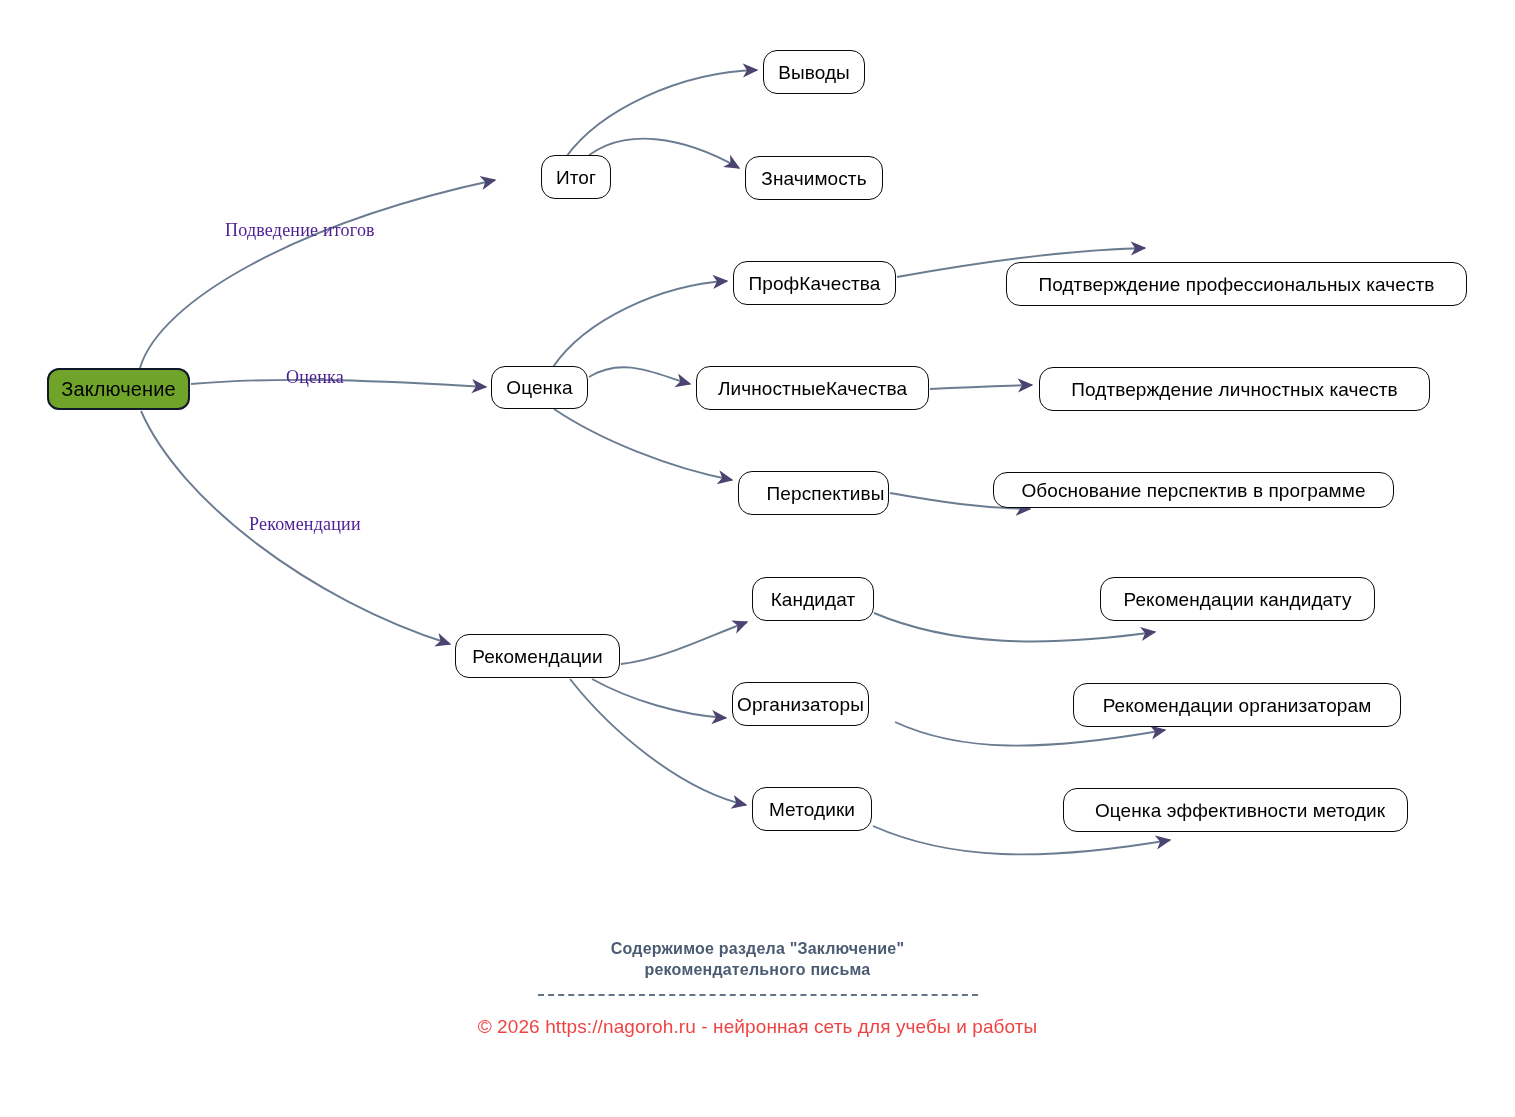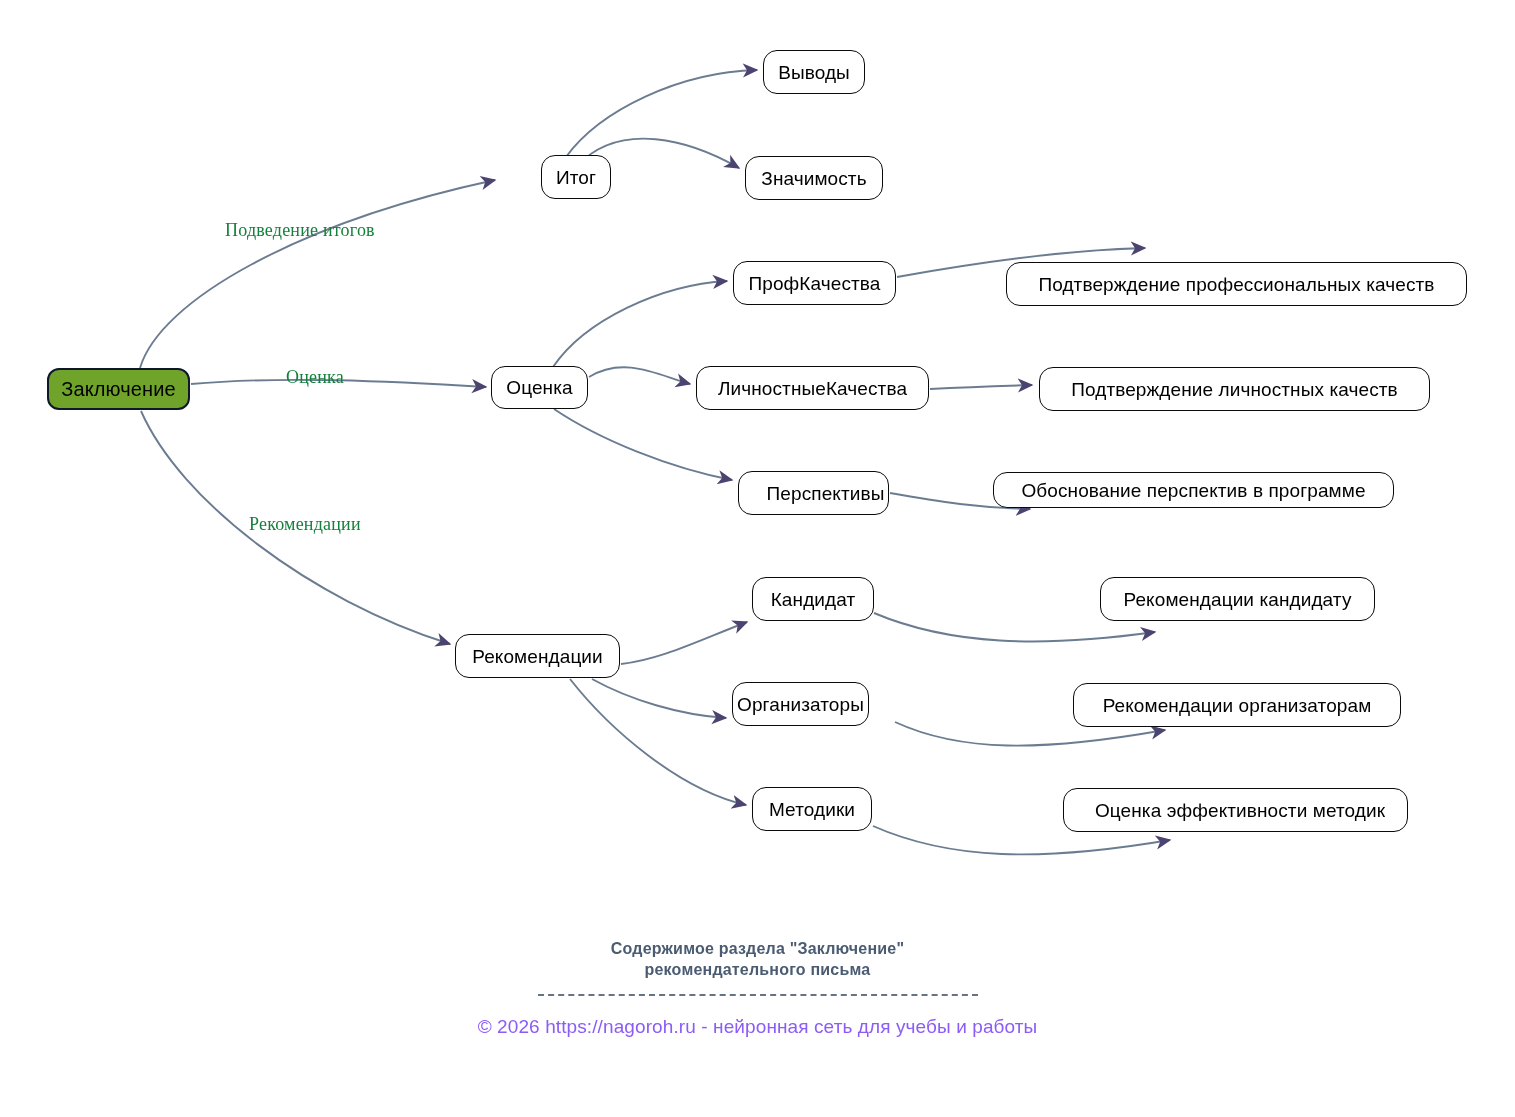--- a/index.html
+++ b/index.html
@@ -46,21 +46,21 @@
   .node.root {
     background: #6fa32a;
     border: 2px solid #0f172a;
     border-radius: 12px;
     font-size: 20px;
   }
   .edge-label {
     position: absolute;
     font-family: "Liberation Serif", serif;
     font-size: 18px;
-    color: #15803d;
+    color: #4c1d95;
     white-space: nowrap;
     letter-spacing: 0.2px;
   }
   #footer {
     position: absolute;
     left: 0;
     top: 938px;
     width: 1515px;
     text-align: center;
   }
@@ -76,21 +76,21 @@
     width: 440px;
     height: 0;
     margin: 14px auto 0 auto;
     border-top: 2px dashed #4a5b72;
     opacity: 0.85;
   }
   #copyright-line {
     margin-top: 20px;
     font-family: "Liberation Sans", sans-serif;
     font-size: 19px;
-    color: #8b5cf6;
+    color: #ef4444;
     letter-spacing: 0.1px;
   }
 </style>
 </head>
 <body>
 
 <div id="diagram-canvas">
 
   <svg id="edge-layer" viewBox="0 0 1515 1117">
     <defs>

